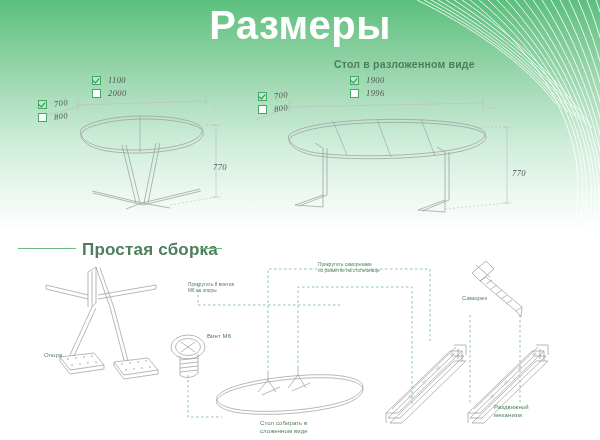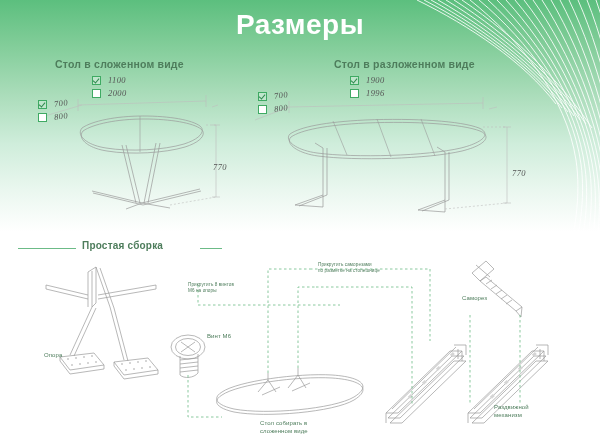--- a/index.html
+++ b/index.html
@@ -13,21 +13,21 @@
   
   .bg-gradient{
     position:absolute;left:0;top:0;width:600px;height:232px;
     background:linear-gradient(180deg,#5cbf7e 0%,#7fcc97 18%,#a9dcb9 40%,#cfeddb 62%,#eaf7ef 82%,#ffffff 100%);
   }
   .bg-swirl{position:absolute;left:0;top:0;width:600px;height:440px;}
 
   
   .title{
     position:absolute;left:0;top:6px;width:600px;text-align:center;
-    font-size:28px;font-weight:bold;color:#ffffff;letter-spacing:.5px;
+    font-size:40px;font-weight:bold;color:#ffffff;letter-spacing:.5px;
     line-height:38px;
   }
 
   
   .sec-cap{
     position:absolute;font-size:10.5px;font-weight:bold;color:#4e7d5c;
     letter-spacing:.2px;white-space:nowrap;
   }
   .cap-left{left:55px;top:58px;}
   .cap-right{left:314px;top:58px;margin-left:20px;}
@@ -61,21 +61,21 @@
   }
   .dim-h1{left:213px;top:162px;}
   .dim-h2{left:512px;top:168px;}
 
   
   .asm-head{position:absolute;left:18px;top:240px;width:520px;height:16px;}
   .asm-line{position:absolute;top:8px;height:1px;background:#6cbb87;}
   .asm-l1{left:0px;width:58px;}
   .asm-l2{left:182px;width:22px;}
   .asm-title{
-    position:absolute;left:64px;top:0px;font-size:10px;font-weight:bold;
+    position:absolute;left:64px;top:0px;font-size:17px;font-weight:bold;
     color:#4e7d5c;letter-spacing:.2px;white-space:nowrap;
   }
 
   
   .note{
     position:absolute;font-size:4.6px;color:#4e7d5c;line-height:6px;
     white-space:pre-line;letter-spacing:.1px;
   }
   .note-screws{left:188px;top:282px;}
   .note-selftap{left:318px;top:262px;}
@@ -121,21 +121,20 @@
       <path d="M431,0 C486,30 538,70 568,112"></path>
       <path d="M438,0 C494,32 545,74 574,116"></path>
       <path d="M446,0 C502,34 552,78 580,120"></path>
       <path d="M454,0 C510,36 558,82 586,124"></path>
       <path d="M462,0 C518,38 564,86 592,128"></path>
     </g>
   </svg>
 
   <div class="title">Размеры</div>
 
-  <div class="sec-cap cap-left">Стол в сложенном виде</div>
   <div class="sec-cap cap-right">Стол в разложенном виде</div>
 
   <svg class="drw" style="left:30px;top:85px;" width="230" height="125" viewBox="0 0 230 125">
     <g fill="none" stroke="#9a9a9a" stroke-width="0.7" stroke-linejoin="round">
 
       <path d="M52,43 C62,36 86,31 113,31 C140,31 162,35 170,41 C176,46 170,54 154,59 C134,65 100,67 76,63 C56,60 46,50 52,43 Z"></path>
       <path d="M53,46 C63,39 87,34 114,34 C141,34 163,38 171,44 C177,49 171,57 155,62 C135,68 101,70 77,66 C57,63 47,53 53,46 Z"></path>
 
       <path d="M110,31 L110,67" stroke-width="0.6"></path>
 

